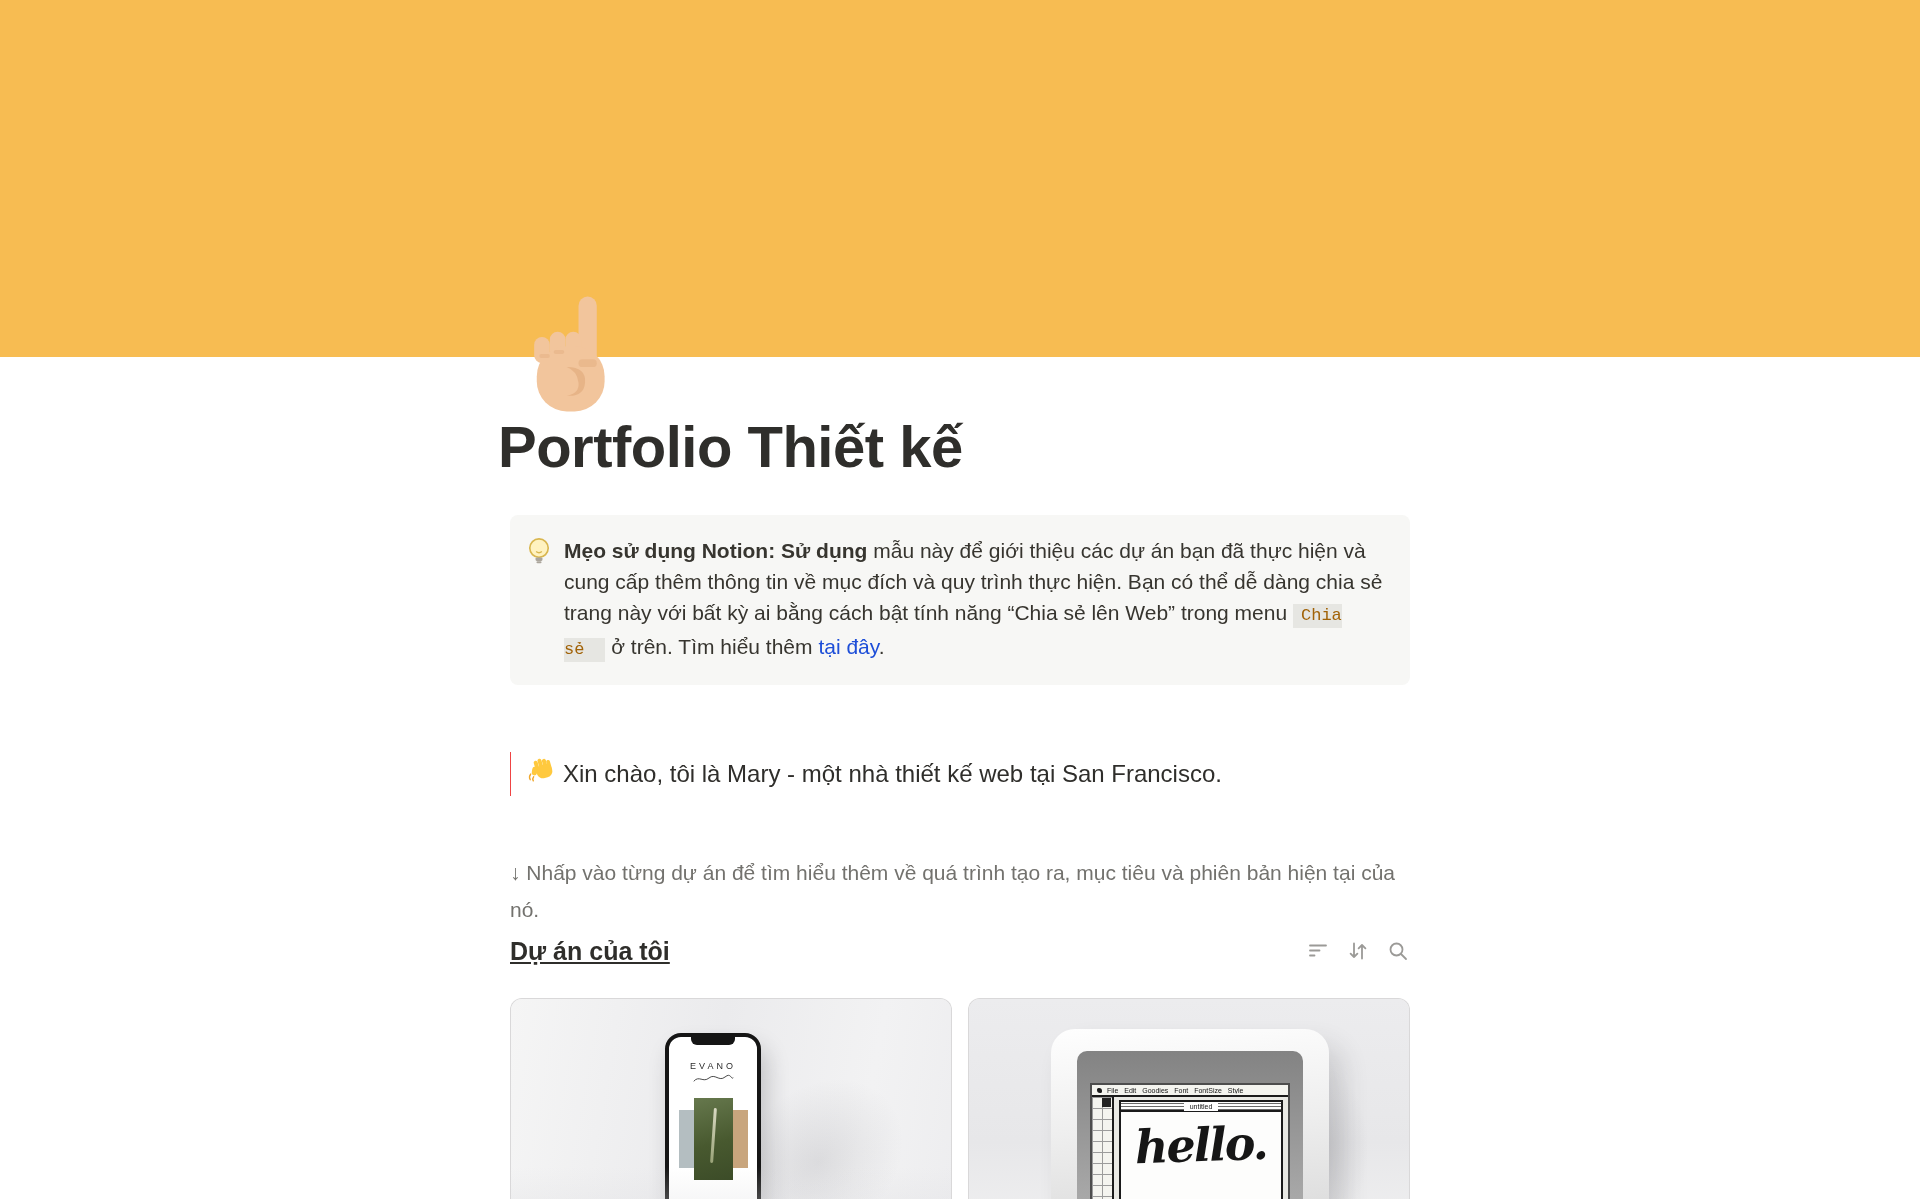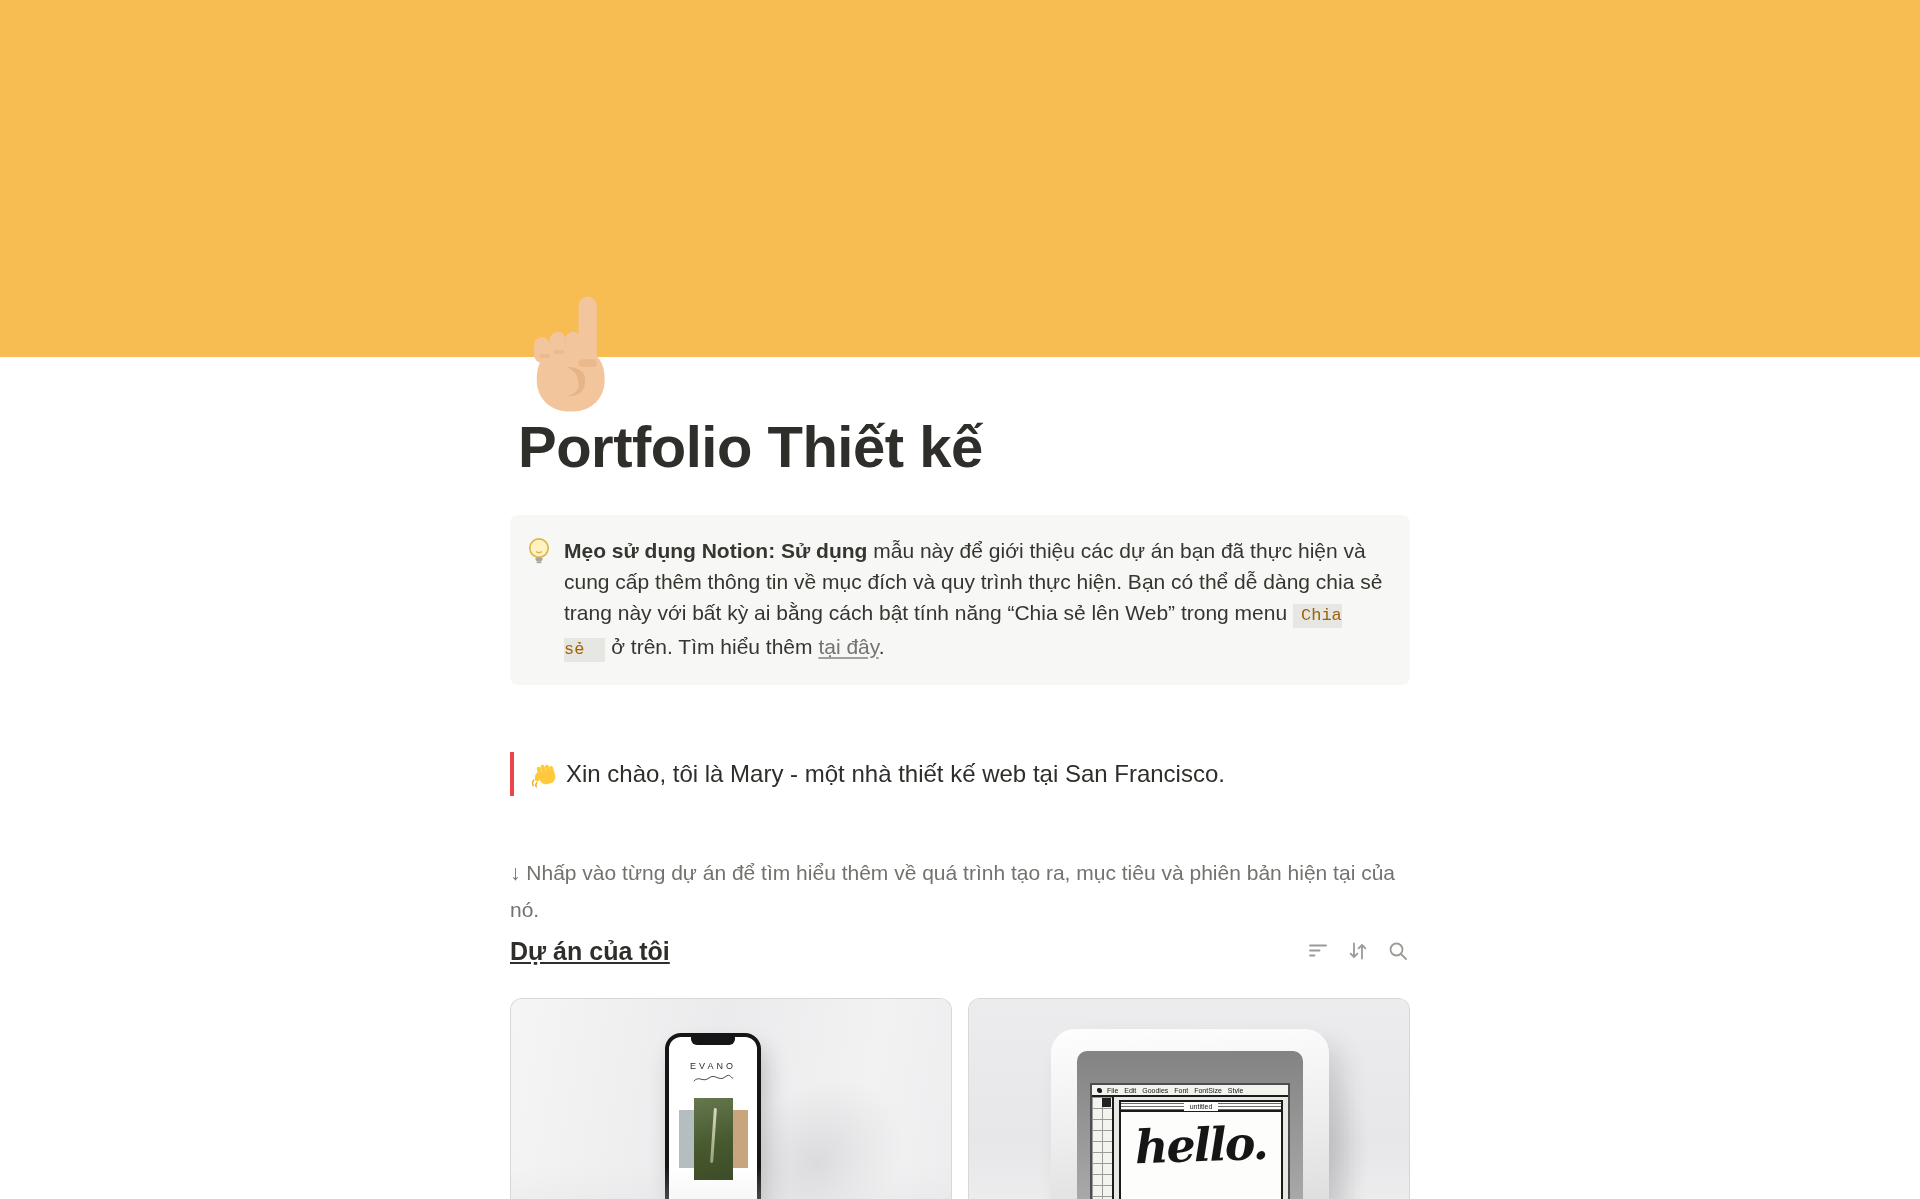--- a/index.html
+++ b/index.html
@@ -12,21 +12,21 @@
   }
 
   
   .cover { position:absolute; left:0; top:0; width:1920px; height:357px; background:#F7BC52; }
 
   
   .page-icon { position:absolute; left:520px; top:294px; width:104px; height:120px; }
   .page-icon svg { width:100%; height:100%; }
 
   .page-title {
-    position:absolute; left:518px; top:412px; width:900px;
+    position:absolute; left:498px; top:412px; width:900px;
     font-size:58px; font-weight:700; letter-spacing:-0.5px; color:#2F2E2B;
     line-height:1.2;
   }
 
   
   .callout {
     position:absolute; left:510px; top:515px; width:900px; min-height:160px;
     background:#F7F7F5; border-radius:8px;
     padding:20px 22px 20px 14px;
     display:flex; gap:10px;
@@ -34,31 +34,31 @@
   .callout-icon { flex:0 0 30px; width:30px; height:30px; margin-top:1px; }
   .callout-text { font-size:21px; line-height:31px; color:#37352F; }
   .callout-text b { font-weight:700; }
   .code-chip {
     font-family:"Liberation Mono","DejaVu Sans Mono",monospace;
     font-size:17px; color:#a16207;
     background:rgba(135,131,120,0.15);
     border-radius:0; padding:2px 21px 3px 8px;
   }
   .inline-link {
-    color:#737373; text-decoration:underline;
+    color:#1d4ed8; 
     text-decoration-color:rgba(55,53,47,0.45);
     text-underline-offset:3px; cursor:pointer;
   }
 
   
   .quote {
     position:absolute; left:510px; top:752px; width:900px;
-    border-left:4px solid #ef4444; padding:5px 0 5px 16px;
+    border-left:1px solid #ef4444; padding:5px 0 5px 16px;
     font-size:24px; line-height:34px; color:#2F2E2B;
-    display:flex; align-items:flex-end; gap:8px;
+    display:flex; align-items:flex-start; gap:8px;
   }
   .quote-icon { width:28px; height:28px; flex:0 0 28px; }
 
   
   .intro {
     position:absolute; left:510px; top:854px; width:900px;
     font-size:21px; line-height:37px; color:#73726E;
   }
 
   

